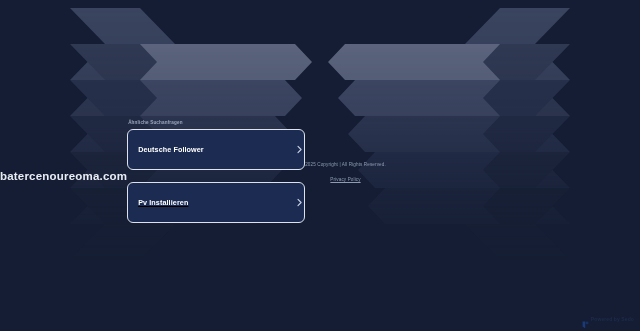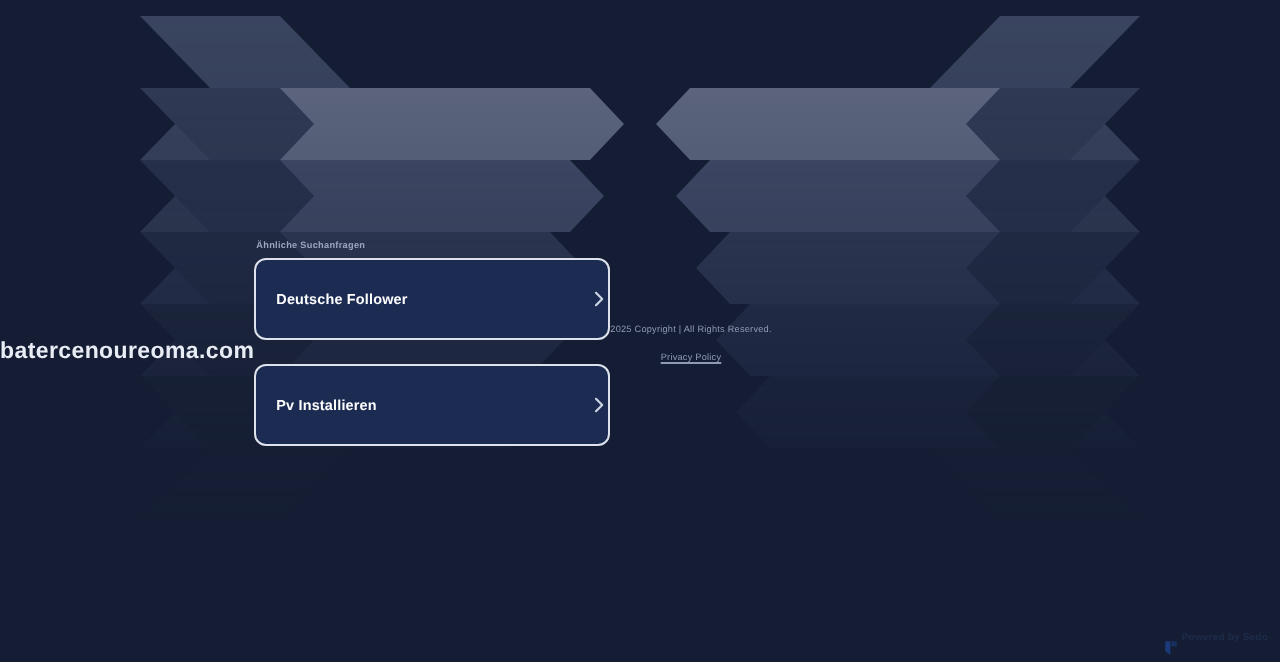--- a/index.html
+++ b/index.html
@@ -78,21 +78,21 @@
     background: #1b2b52;
     border: 1.4px solid #dde2ec;
     border-radius: 6px;
     display: flex;
     align-items: center;
     justify-content: space-between;
     padding: 0 0 0 10px;
     cursor: pointer;
     gap: 20px;
   }
-  .search-card:last-child { margin-bottom: 0; }
+  .search-card:last-child { margin-bottom: 0; text-decoration: underline; }
 
   .search-card-label {
     font-size: 7.2px;
     font-weight: 700;
     letter-spacing: 0.1px;
     color: #ffffff;
     white-space: nowrap;
   }
 
   .chevron-icon {

